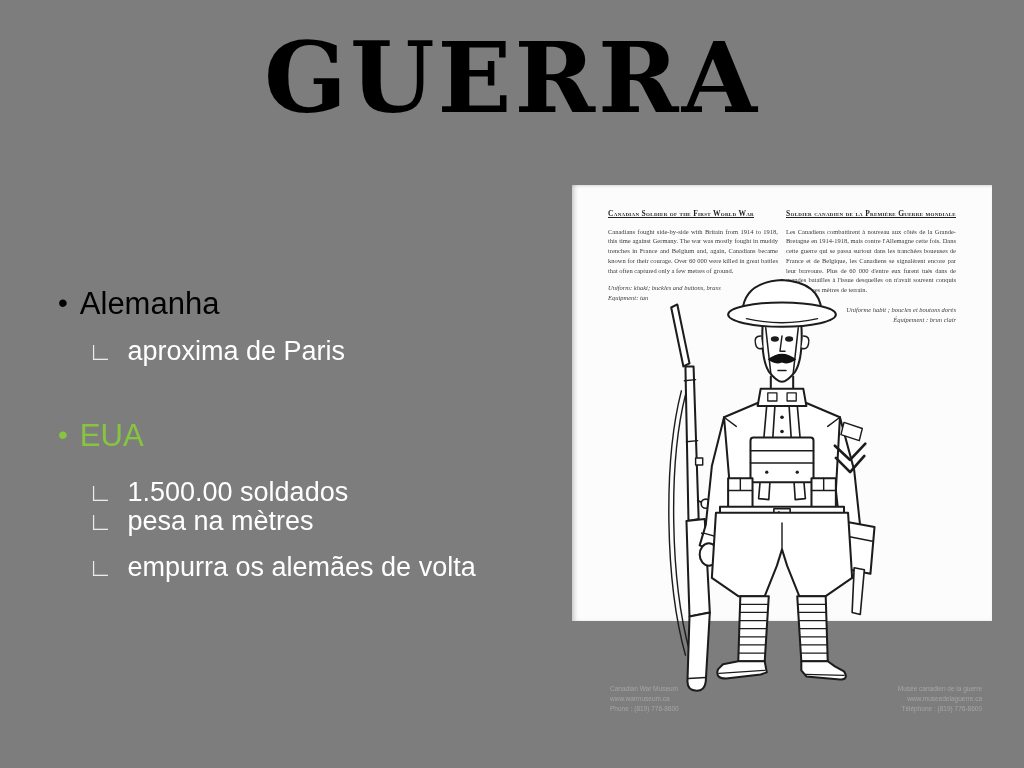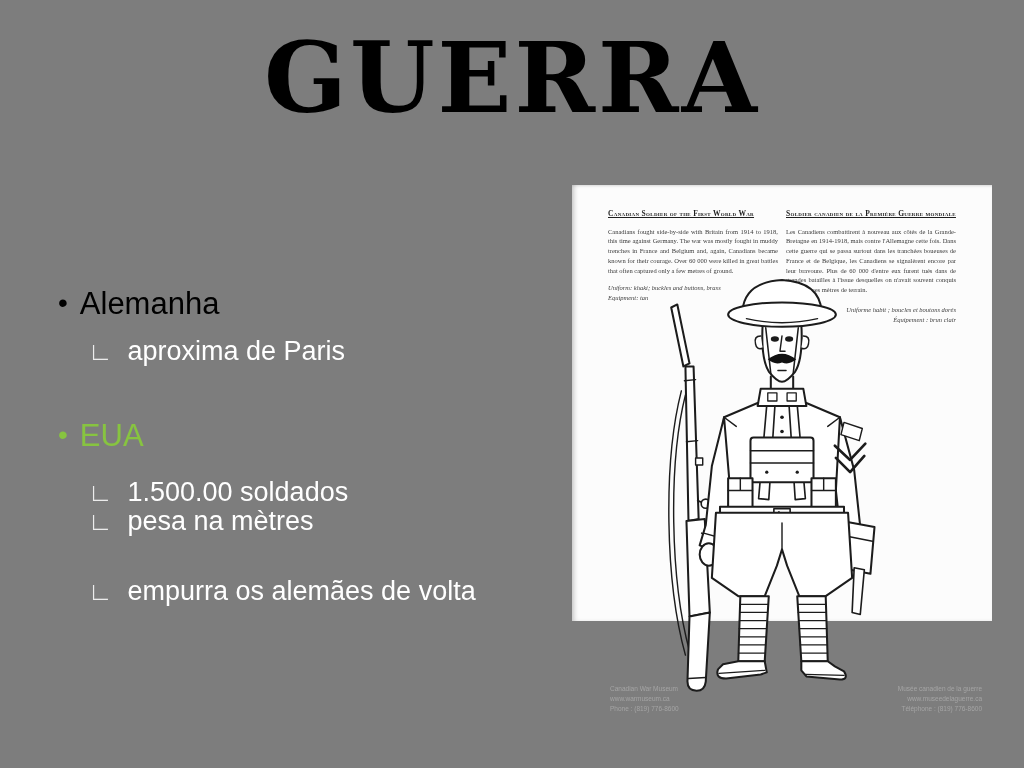--- a/index.html
+++ b/index.html
@@ -27,21 +27,21 @@
   .bullet { position:absolute; left:58px; font-size:31px; white-space:nowrap; }
   .bullet .dot { margin-right:12px; font-size:28px; vertical-align:2px; }
   .bullet-orange { color:#000000; top:286px; }
   .bullet-green  { color:#87c440; top:418px; }
 
   .sub { position:absolute; left:88px; font-size:27px; color:#ffffff; white-space:nowrap; }
   .sub .angle { margin-right:15px; color:#ececec; font-size:25px; }
   .sub-1 { top:336px; }
   .sub-2 { top:464px;margin-top:13px; }
   .sub-3 { top:506px; }
-  .sub-4 { top:576px; }
+  .sub-4 { top:552px; }
 
   
   .doc {
     position:absolute; left:572px; top:185px; width:420px; height:436px;
     background:#fcfcfc;
     box-shadow: inset 4px 0 5px -2px rgba(0,0,0,0.22), inset 0 2px 3px -1px rgba(0,0,0,0.10);
     font-family:"Liberation Serif", serif;
     color:#3c3c3c;
   }
   .doc-col { position:absolute; top:24px; width:170px; }

